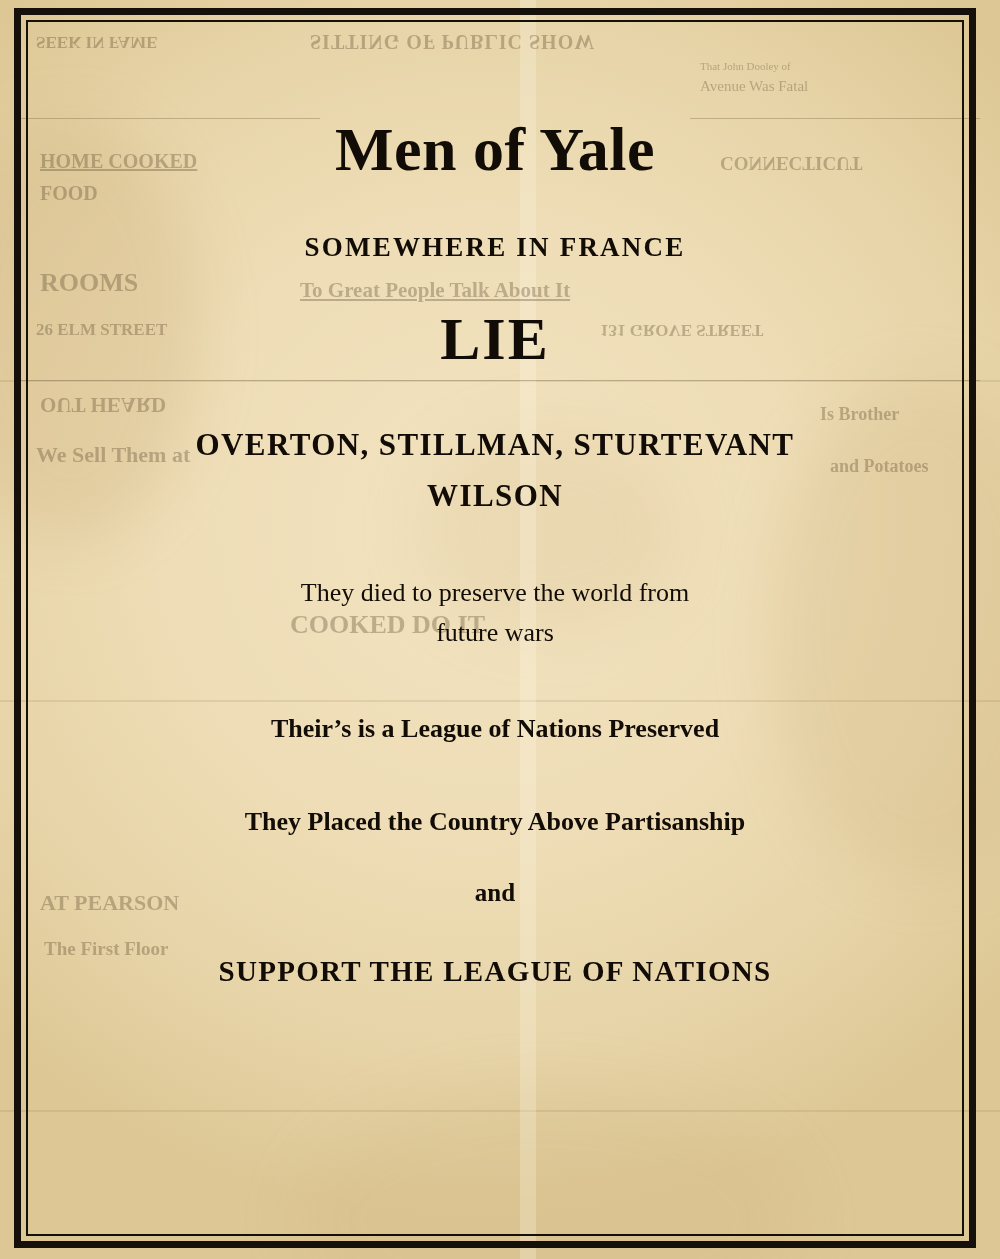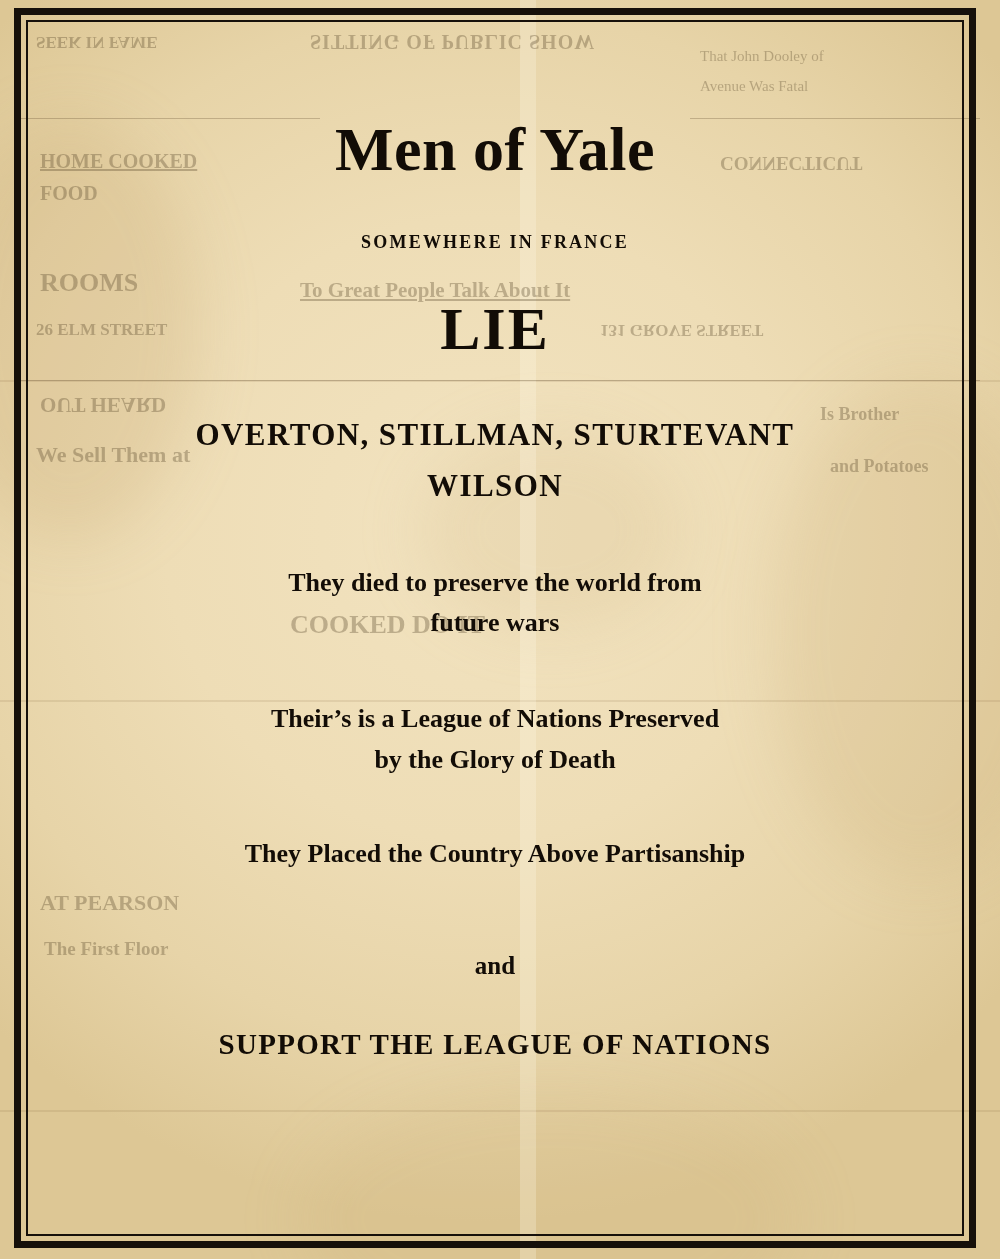--- a/index.html
+++ b/index.html
@@ -89,21 +89,21 @@
   }
 
   .l-headline {
     font-size: 62px;
     font-weight: bold;
     letter-spacing: 0.5px;
     line-height: 1.0;
     margin: 62px 0 0 0;
   }
   .l-sub {
-    font-size: 18px;
+    font-size: 27px;
     font-weight: bold;
     letter-spacing: 2.2px;
     margin: 52px 0 0 0;
   }
   .l-lie {
     font-size: 60px;
     font-weight: bold;
     letter-spacing: 2px;
     margin: 42px 0 0 0;
   }
@@ -113,21 +113,21 @@
     letter-spacing: 1.4px;
     margin: 48px 0 0 0;
     line-height: 1.5;
   }
   .l-names .second {
     display: block;
     margin-top: 4px;
   }
   .l-died {
     font-size: 26px;
-    font-weight: bold;
+    font-weight: normal;
     margin: 54px 0 0 0;
     line-height: 1.55;
   }
   .l-faith {
     font-size: 29px;
     font-weight: bold;
     letter-spacing: 1.2px;
     margin: 56px 0 0 0;
   }
   .l-league {
@@ -138,21 +138,21 @@
   }
   .l-partisan {
     font-size: 26px;
     font-weight: bold;
     margin: 52px 0 0 0;
     line-height: 1.6;
   }
   .l-and {
     font-size: 25px;
     font-weight: bold;
-    margin: 78px 0 0 0;
+    margin: 36px 0 0 0;
     text-align: center;
   }
   .l-support {
     font-size: 29px;
     font-weight: bold;
     letter-spacing: 1.3px;
     margin: 48px 0 0 0;
   }
 
   
@@ -184,21 +184,21 @@
   <div class="blotch b3"></div>
   <div class="blotch b4"></div>
 
   <div class="fold" style="top:380px;"></div>
   <div class="fold" style="top:700px;"></div>
   <div class="fold" style="top:1110px;"></div>
   <div class="streak" style="left:520px;"></div>
 
   <div class="ghost flip b" style="left:310px; top:30px; font-size:20px; letter-spacing:1px;">SITTING OF PUBLIC SHOW</div>
   <div class="ghost flip b" style="left:36px; top:32px; font-size:17px;">SEEK IN FAME</div>
-  <div class="ghost" style="left:700px; top:48px; font-size:15px;">That John Dooley of</div>
+  <div class="ghost" style="left:700px; top:60px; font-size:11px;">That John Dooley of</div>
   <div class="ghost" style="left:700px; top:78px; font-size:15px;">Avenue Was Fatal</div>
 
   <div class="ghost b" style="left:40px; top:150px; font-size:20px;text-decoration:underline;">HOME COOKED</div>
   <div class="ghost b" style="left:40px; top:182px; font-size:20px;">FOOD</div>
   <div class="ghost b" style="left:40px; top:268px; font-size:26px;">ROOMS</div>
   <div class="ghost b" style="left:36px; top:320px; font-size:17px;">26 ELM STREET</div>
 
   <div class="ghost flip b" style="left:720px; top:152px; font-size:19px;">CONNECTICUT</div>
   <div class="ghost b" style="left:300px; top:278px; font-size:21px;text-decoration:underline;">To Great People Talk About It</div>
   <div class="ghost flip b" style="left:600px; top:320px; font-size:17px;">131 GROVE STREET</div>
@@ -234,21 +234,20 @@
     </div>
 
     <div class="l-died">
       <div>They died to preserve the world from</div>
       <div>future wars</div>
     </div>
 
 
     <div class="l-league">
       <div>Their’s is a League of Nations Preserved</div>
-      <div>by the Glory of Death</div>
     </div>
 
     <div class="l-partisan">
       <div>They Placed the Country Above Partisanship</div>
     </div>
 
     <div class="l-and">and</div>
 
     <div class="l-support">SUPPORT  THE  LEAGUE  OF  NATIONS</div>
 

